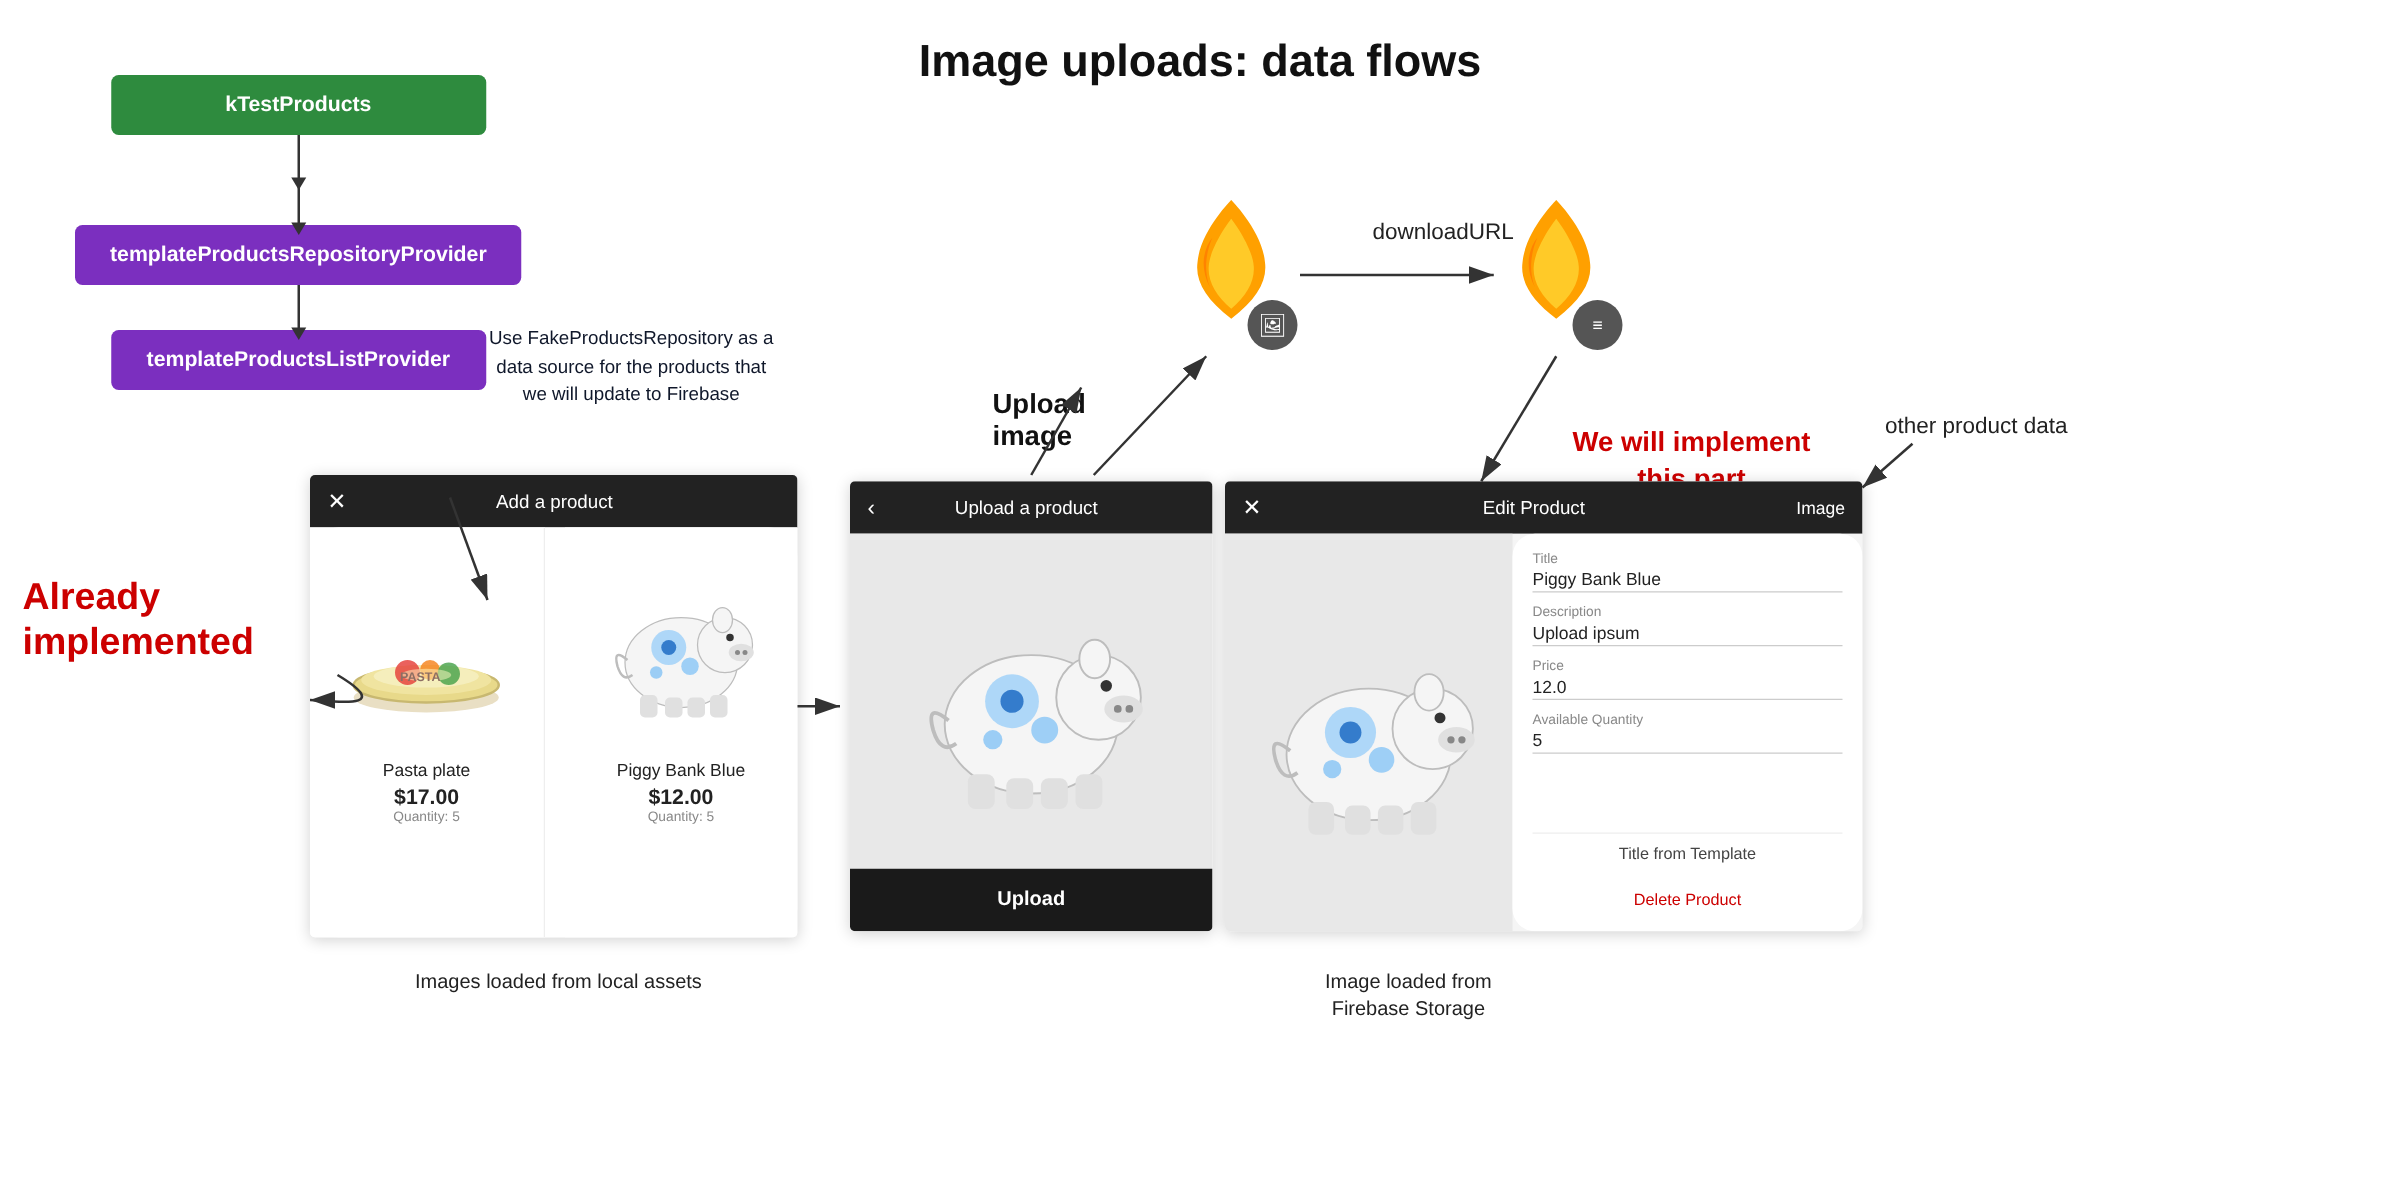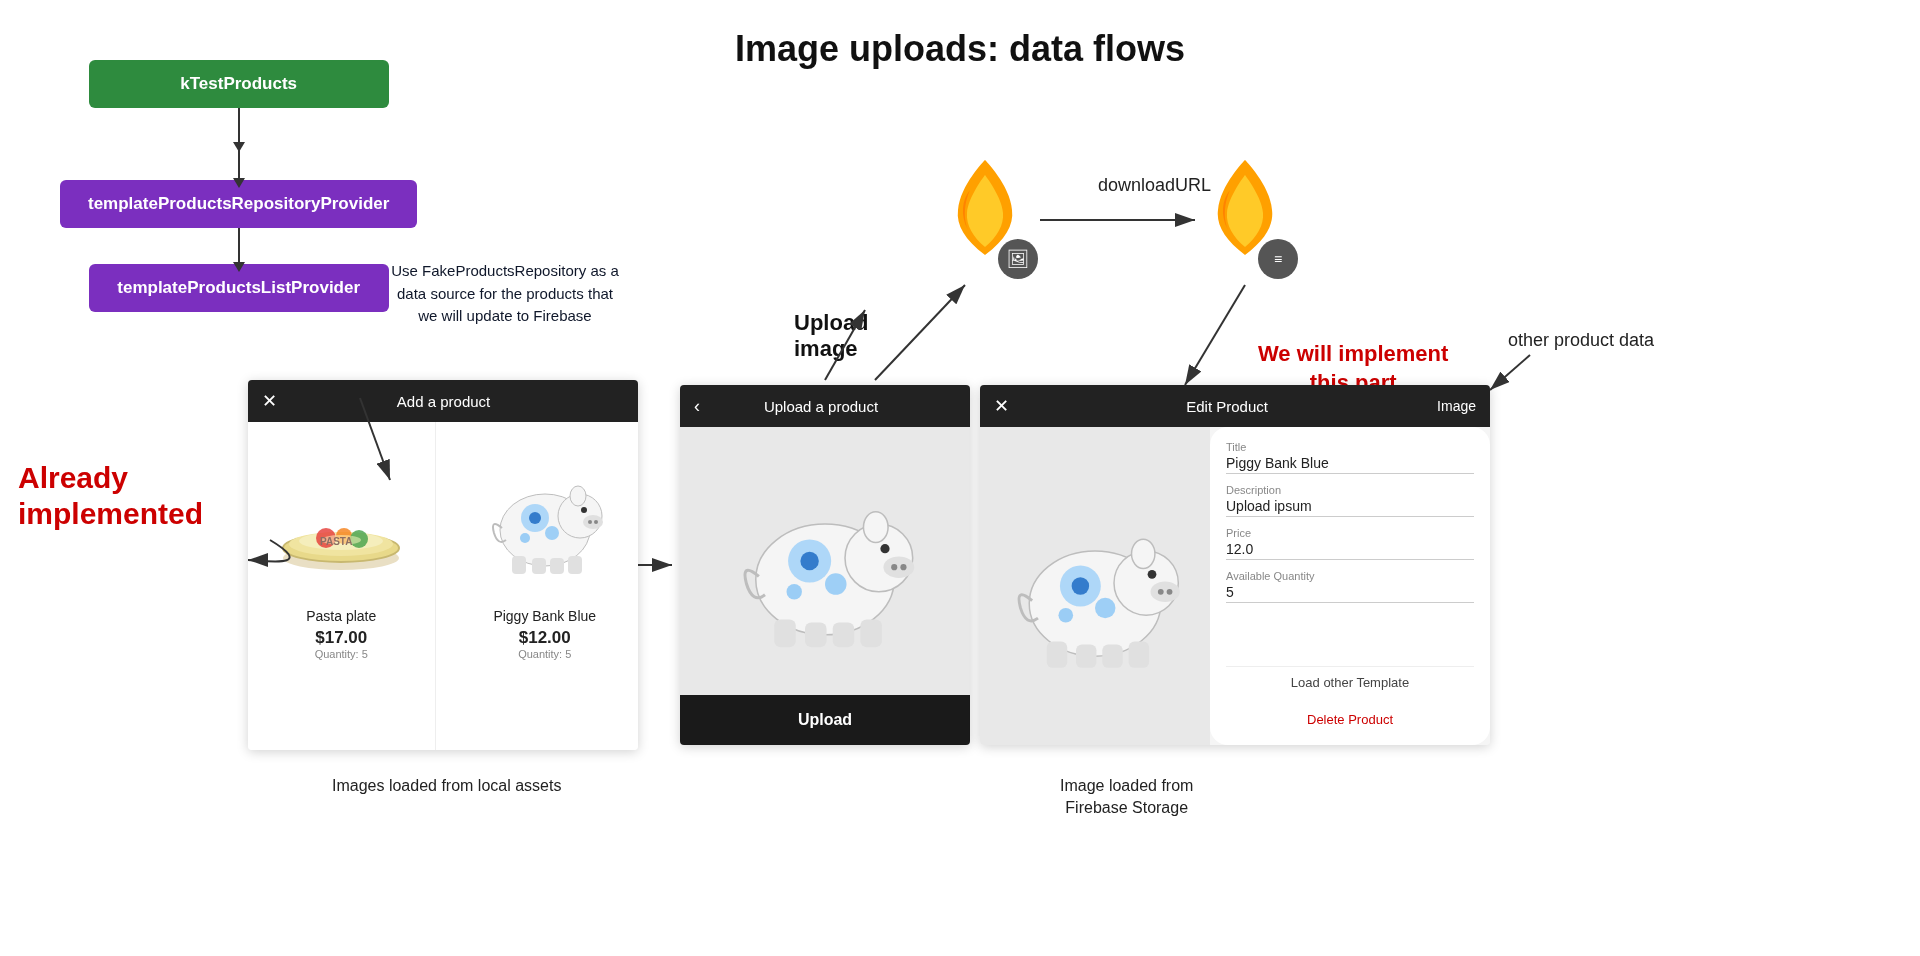--- a/index.html
+++ b/index.html
@@ -556,21 +556,21 @@
         <label>Price</label>
         <div class="field-value">12.0</div>
         <div style="border-bottom:1px solid #ccc; margin-top:2px;"></div>
       </div>
       <div class="form-field">
         <label>Available Quantity</label>
         <div class="field-value">5</div>
         <div style="border-bottom:1px solid #ccc; margin-top:2px;"></div>
       </div>
       <div style="flex:1;"></div>
-      <div class="load-template-btn">Load other Template</div>
+      <div class="load-template-btn">Title from Template</div>
       <div class="delete-btn">Delete Product</div>
     </div>
   </div>
 </div>
 
 <div class="below-label" style="top:775px; left:1060px;">Image loaded from<br>Firebase Storage</div>
 
 <svg class="arrows-overlay">
   <defs>
     <marker id="arrowhead" markerWidth="10" markerHeight="7" refX="10" refY="3.5" orient="auto">

